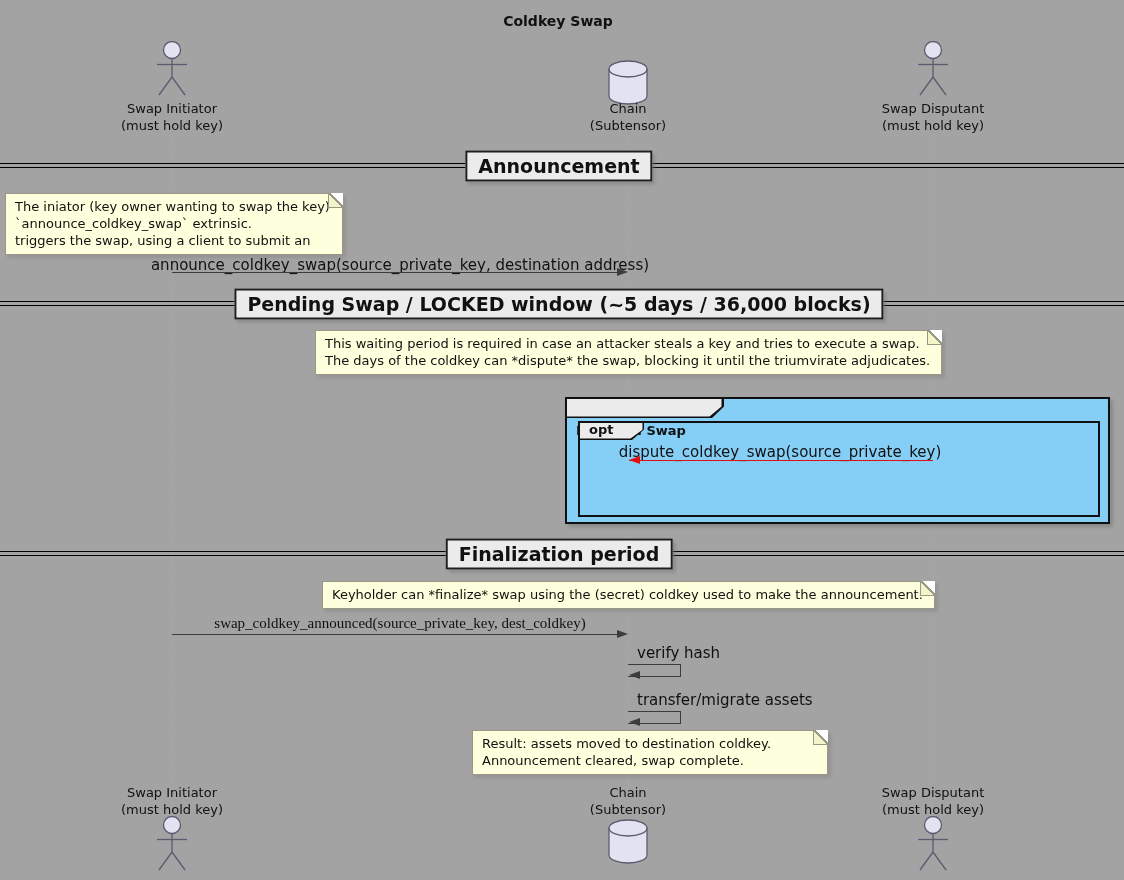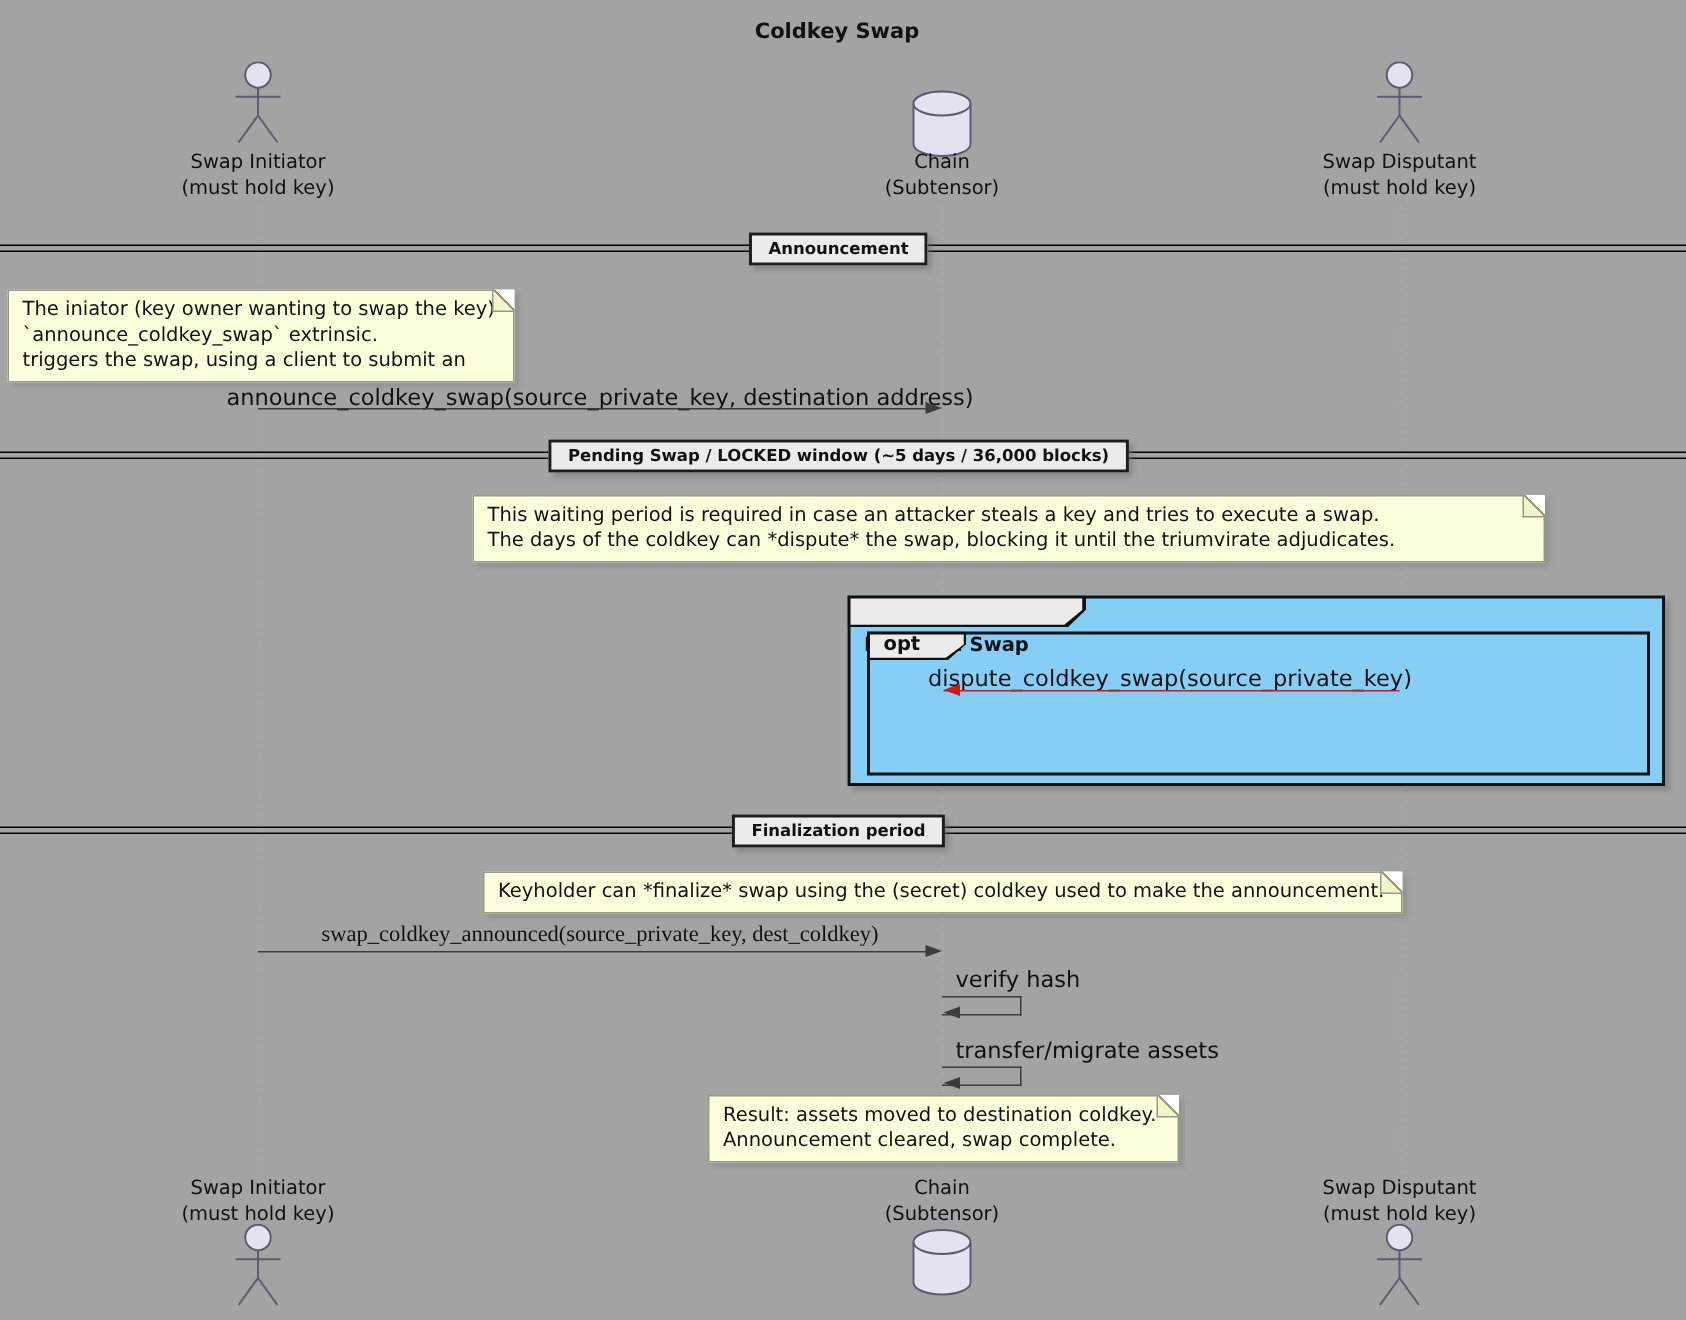--- a/index.html
+++ b/index.html
@@ -7,21 +7,21 @@
     position:relative;width:1124px;height:880px;background:#a3a3a3;overflow:hidden;
     font-family:"DejaVu Sans","Liberation Sans",sans-serif;color:#111;
   }
   .abs{position:absolute;}
   .title{font-weight:bold;font-size:14px;transform:translateX(-50%);white-space:nowrap;}
   .plabel{width:220px;margin-left:-110px;text-align:center;font-size:13px;line-height:17px;white-space:nowrap;}
   .lifeline{width:0;border-left:1px dashed #A8A8A8;}
   .divrule{left:0;width:1124px;height:3px;border-top:1.3px solid #000;border-bottom:1.3px solid #000;}
   .divlabel{
     transform:translate(-50%,-50%);background:var(--label-bg,#EBEBEB);
-    border:2px solid #1d1d1d;padding:2px 11px 3px 11px;font-weight:bold;font-size:11px;
+    border:2px solid #1d1d1d;padding:2px 11px 3px 11px;font-weight:bold;font-size:19px;
     white-space:nowrap;box-shadow:3px 3px 3px rgba(110,110,110,.45);
   }
   .note{
     background:var(--note-bg,#FEFFDD);border:1px solid #989884;padding:4px 9px 5px 9px;
     font-size:13px;line-height:17px;box-shadow:3px 3px 3px rgba(120,120,120,.35);box-sizing:border-box;
   }
   .note .ln{white-space:nowrap;}
   .fold{
     position:absolute;top:-1px;right:-1px;width:14px;height:14px;
     border-left:1px solid #989884;border-bottom:1px solid #989884;
@@ -105,21 +105,21 @@
     <div class="ln">triggers the swap, using a client to submit an</div>
   </div>
 
   <div class="abs msglabel" style="left:400px;top:256px;">announce_coldkey_swap(source_private_key, destination address)</div>
   <div class="abs msgline" style="left:172px;top:272px;width:450px;"></div>
   <div class="abs ah-r" style="left:617px;top:268px;"></div>
 
   <div class="abs divrule" style="top:301px;"></div>
   <div class="abs divlabel" style="left:559px;top:304px;">Pending Swap / LOCKED window (~5 days / 36,000 blocks)</div>
 
-  <div class="abs note" style="left:315px;top:330px;width:715px;">
+  <div class="abs note" style="left:315px;top:330px;width:627px;">
     <div class="fold"></div>
     <div class="ln">This waiting period is required in case an attacker steals a key and tries to execute a swap.</div>
     <div class="ln">The days of the coldkey can *dispute* the swap, blocking it until the triumvirate adjudicates.</div>
   </div>
 
   <div class="abs group" style="left:565px;top:397px;width:545px;height:127px;"></div>
   <div class="abs tab-outer pent" style="left:565px;top:397px;width:159px;height:21px;">
     <div class="tab-inner pent" style="left:1.5px;top:1.5px;width:155px;height:18px;"></div>
   </div>
   <div class="abs tab-text" style="left:576px;top:423px;">Disputed Swap</div>
@@ -148,21 +148,21 @@
   <div class="abs ah-r" style="left:617px;top:630px;"></div>
 
   <div class="abs msglabel" style="left:637px;top:644px;transform:none;">verify hash</div>
   <div class="abs selfloop" style="left:628px;top:664px;"></div>
   <div class="abs ah-l" style="left:629px;top:671px;"></div>
 
   <div class="abs msglabel" style="left:637px;top:691px;transform:none;">transfer/migrate assets</div>
   <div class="abs selfloop" style="left:628px;top:711px;"></div>
   <div class="abs ah-l" style="left:629px;top:718px;"></div>
 
-  <div class="abs note" style="left:472px;top:730px;width:314px;">
+  <div class="abs note" style="left:472px;top:730px;width:356px;">
     <div class="fold"></div>
     <div class="ln">Result: assets moved to destination coldkey.</div>
     <div class="ln">Announcement cleared, swap complete.</div>
   </div>
 
   <div class="abs plabel" style="left:172px;top:784px;">
     <div>Swap Initiator</div>
     <div>(must hold key)</div>
   </div>
   <div class="abs" style="left:154px;top:816px;">

